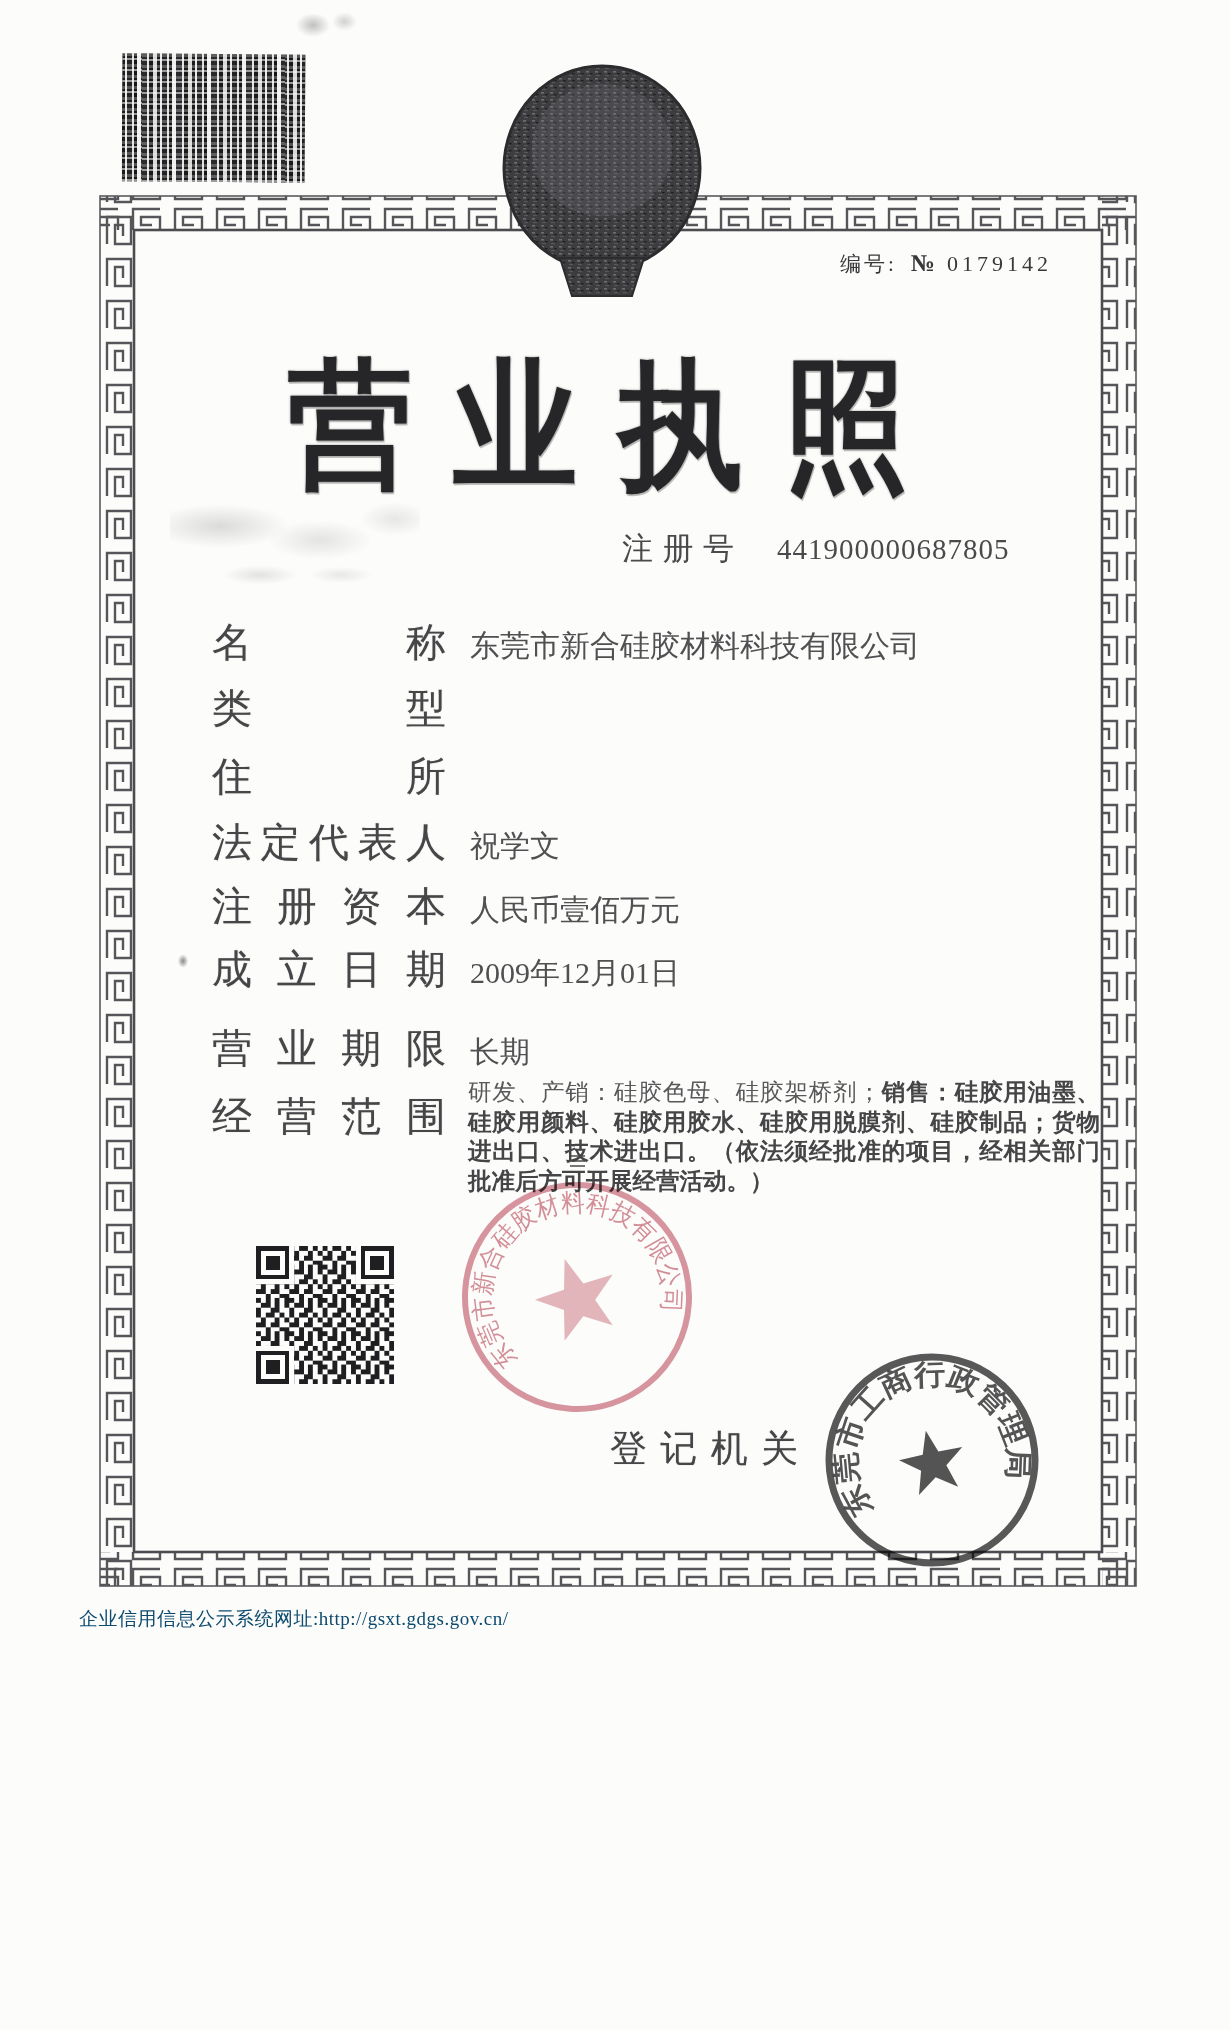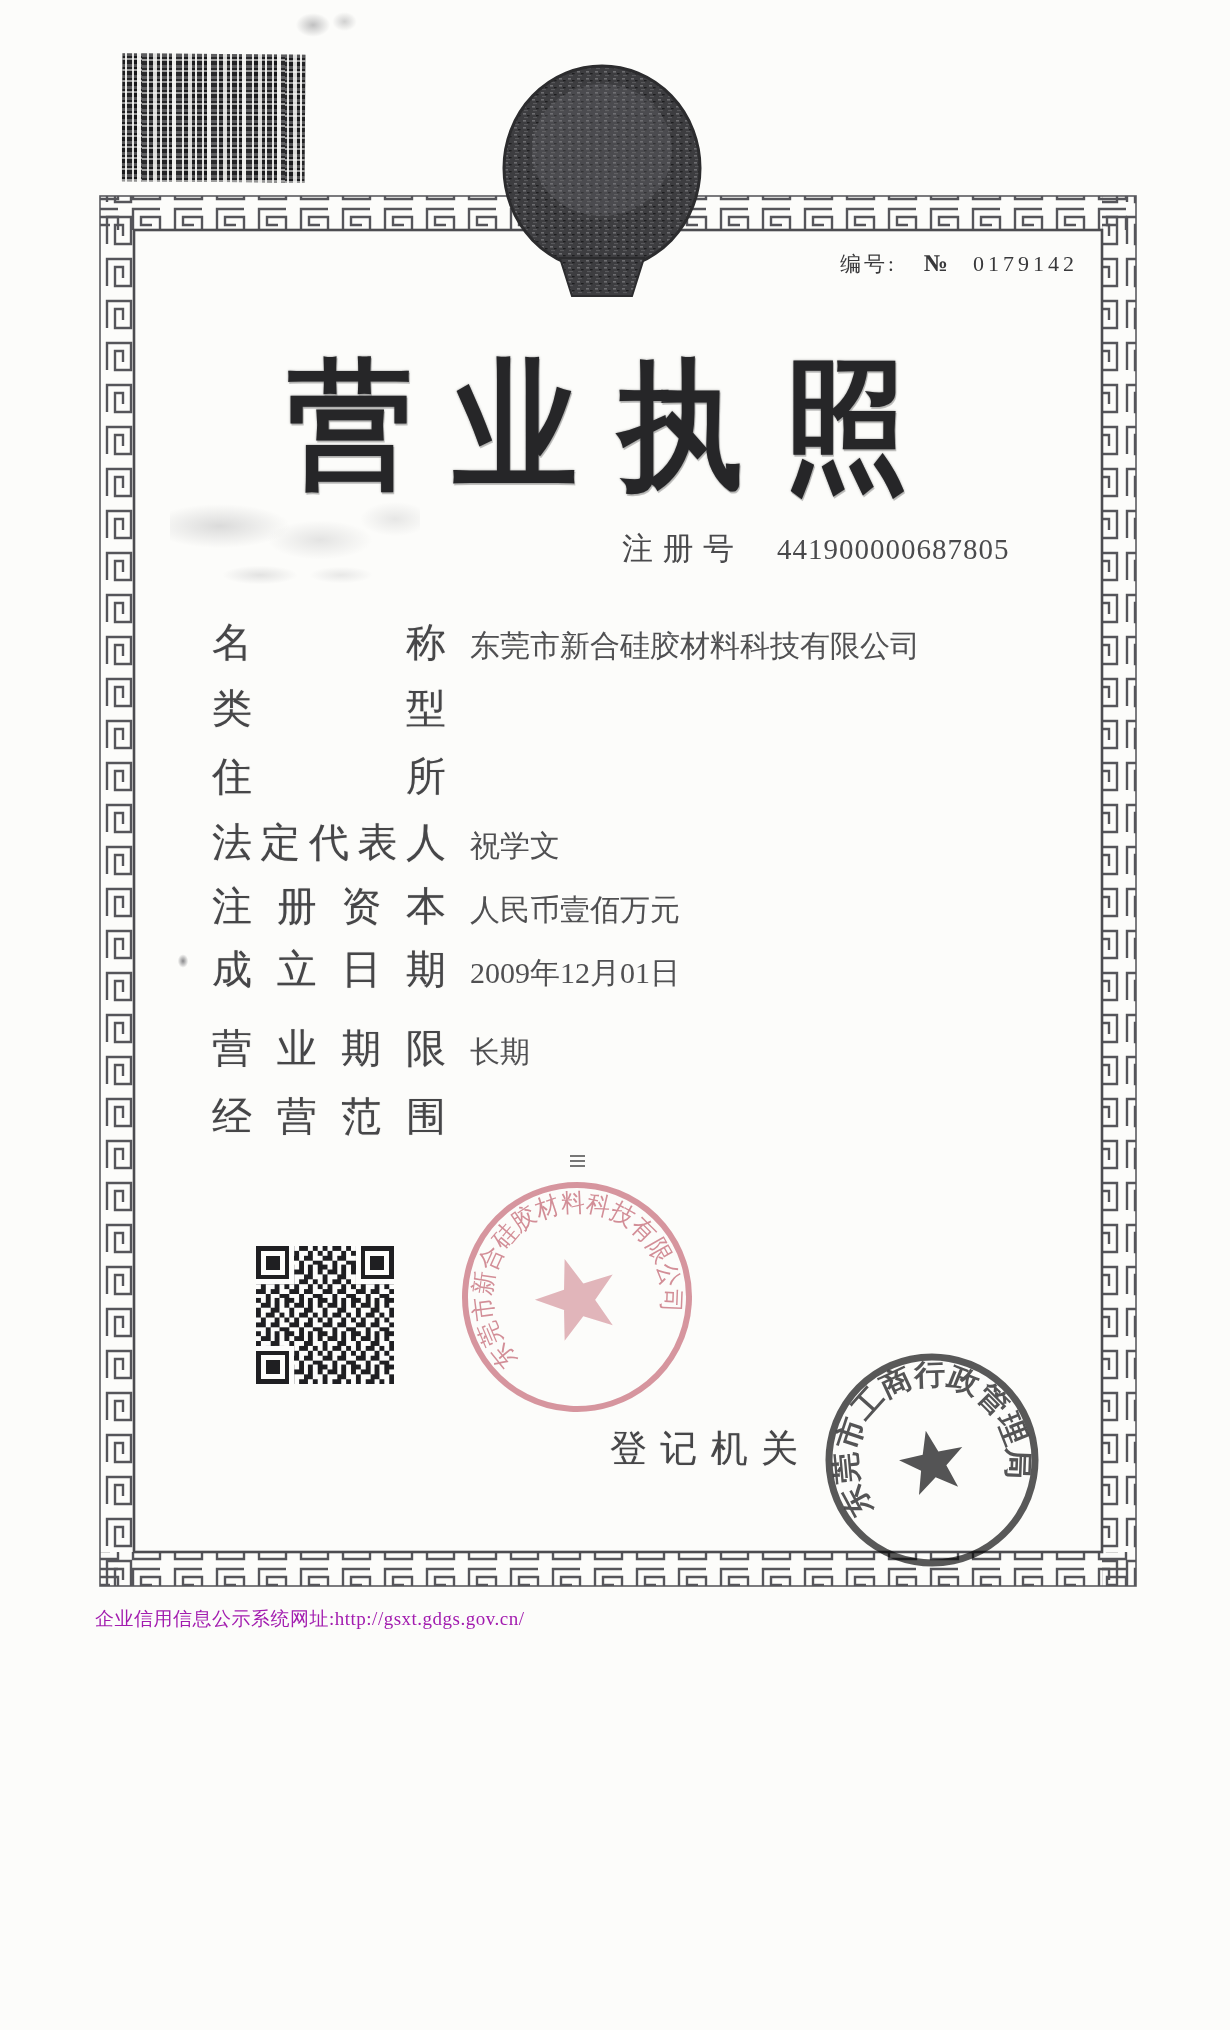--- a/index.html
+++ b/index.html
@@ -32,21 +32,21 @@
       repeating-linear-gradient(0deg, rgba(252,252,250,.55) 0 2px, rgba(0,0,0,0) 2px 4px, rgba(255,255,255,.25) 4px 7px, rgba(0,0,0,0) 7px 11px),
       repeating-linear-gradient(90deg,
         #1c1c1e 0 3px, #e8e8e6 3px 5px, #232325 5px 10px, #dededc 10px 12px,
         #161618 12px 15px, #efefec 15px 19px, #2a2a2c 19px 25px, #e3e3e1 25px 27px,
         #1a1a1c 27px 31px, #d8d8d6 31px 35px);
     transform:rotate(.4deg);
   }
   
   .serial{
     position:absolute; left:840px; top:250px; display:flex; align-items:baseline;
-    color:#38383a; white-space:nowrap;gap:13px;
+    color:#38383a; white-space:nowrap;
   }
   .serial .lab{font-size:21px; letter-spacing:3px;}
   .serial .no-sym{font-size:24px; font-weight:bold; margin-left:14px;}
   .serial .num{font-size:22px; margin-left:12px; letter-spacing:4px; font-family:Liberation Serif, serif;}
   .title{
     position:absolute; left:288px; top:348px; width:620px;
     display:flex; justify-content:space-between;
     font-size:124px; font-weight:800; color:#262628; line-height:1.15;
     transform:scaleY(1.12); transform-origin:top center;
     text-shadow:0 0 2px rgba(40,40,40,.55), 1px 1px 0 rgba(40,40,40,.25);
@@ -73,21 +73,21 @@
     position:absolute; left:610px; top:1424px; width:188px;
     display:flex; justify-content:space-between;
     font-size:37px; color:#464648; text-shadow:0 0 1px rgba(70,70,70,.4);
   }
   .issue-date{
     position:absolute; left:748px; top:1486px; display:flex; align-items:baseline;
     font-size:31px; color:#4a4a4c; white-space:nowrap;
   }
   .issue-date .m{margin-left:62px;}
   .issue-date .d{margin-left:20px;}
-  .footer-left{position:absolute; left:95px; top:1606px; font-size:19px; color:#a21caf; letter-spacing:.5px;}
+  .footer-left{position:absolute; left:79px; top:1606px; font-size:19px; color:#0c4a6e; letter-spacing:.5px;}
   .footer-right{position:absolute; left:706px; top:1604px; font-size:21px; color:#48484c; font-weight:bold; letter-spacing:1px;}
   
   .frame-svg,.emblem-svg{position:absolute; left:0; top:0; pointer-events:none;}
   .qr{position:absolute; left:256px; top:1246px; width:138px; height:138px;}
   .seal{position:absolute; mix-blend-mode:multiply;}
   .seal-company{left:452px; top:1172px; width:250px; height:250px; opacity:.82;}
   .seal-registrar{left:812px; top:1340px; width:240px; height:240px; opacity:.88;}
 </style>
 </head>
 <body>
@@ -213,20 +213,23 @@
       </div>
     <div class="fvalue">长期</div>
   </div>
   <div class="row" style="top:1094px">
     <div class="flabel">
         <span>经</span>
         <span>营</span>
         <span>范</span>
         <span>围</span>
       </div>
+  </div>
+  <div class="scope-text">
+    <span>研发、产销：硅胶色母、硅胶架桥剂；</span><span class="bold">销售：硅胶用油墨、硅胶用颜料、硅胶用胶水、硅胶用脱膜剂、硅胶制品；货物进出口、技术进出口。（依法须经批准的项目，经相关部门批准后方可开展经营活动。）</span>
   </div>
 
   <svg class="qr" viewBox="0 0 29 29" shape-rendering="crispEdges">
     <defs>
       <pattern id="qrp" width="7" height="7" patternUnits="userSpaceOnUse">
         <rect width="7" height="7" fill="#fdfdfc"></rect>
         <g fill="#1f1f22">
           <rect x="0" y="0" width="1" height="1"></rect>
             <rect x="2" y="0" width="2" height="1"></rect>
             <rect x="5" y="0" width="1" height="1"></rect>

